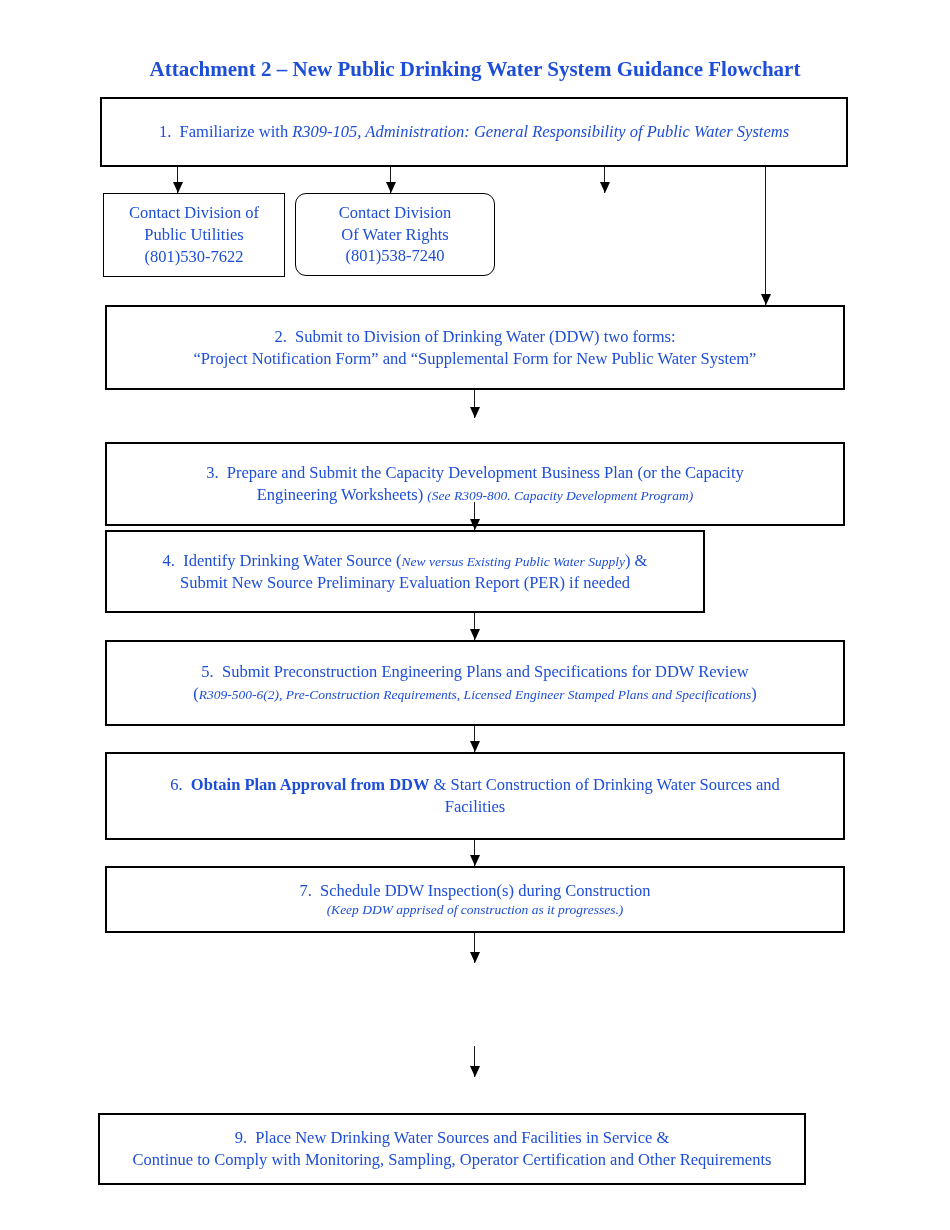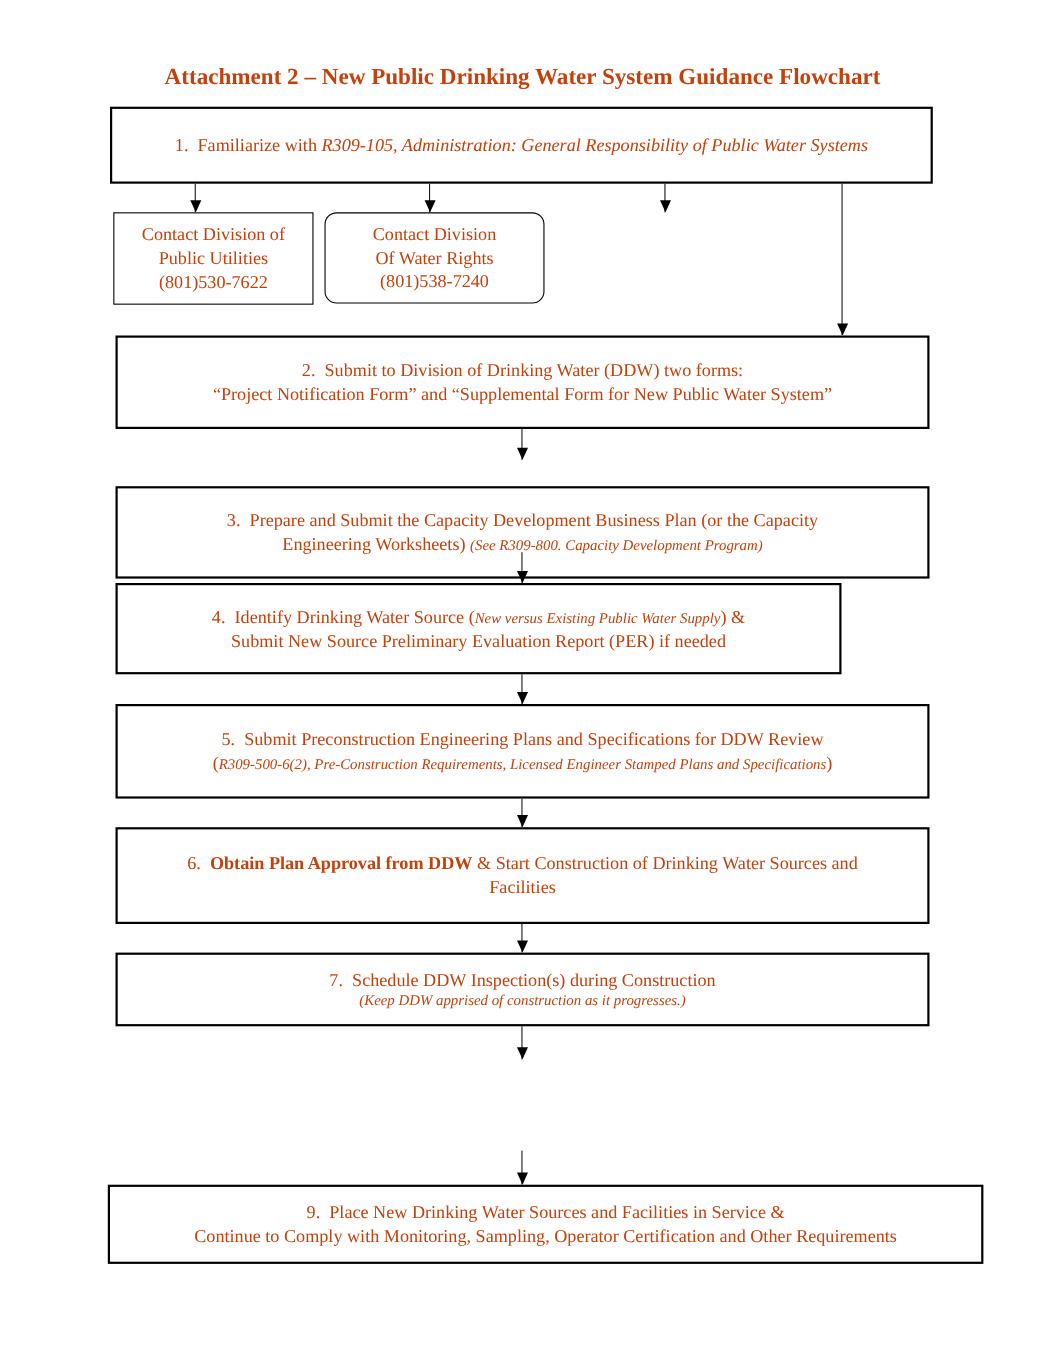--- a/index.html
+++ b/index.html
@@ -1,18 +1,18 @@
 <!DOCTYPE html>
 <html><head>
 <meta charset="utf-8">
 <style>
   html, body { margin:0; padding:0; background:#ffffff; }
   .canvas {
     position:relative; width:950px; height:1230px; margin:0 auto;
-    background:#ffffff; color:#c2410c;
+    background:#ffffff; color:#1d4ed8;
     font-family:"Liberation Serif","DejaVu Serif",serif;
     overflow:hidden;
   }
   .title {
     position:absolute; left:0; top:57px; width:100%;
     text-align:center; font-weight:bold; font-size:21px;
   }
   .box {
     position:absolute; box-sizing:border-box;
     border:2px solid #000; background:#fff;
@@ -67,21 +67,21 @@
 
   <div class="varrow" style="left:474px; top:390px; height:28px;"></div>
 
   <div class="box" style="left:105px; top:418px; width:740px; height:84px;margin-top:24px;">
     <div class="ln">3.&nbsp; Prepare and Submit the Capacity Development Business Plan (or the Capacity</div>
     <div class="ln"><span>Engineering Worksheets) </span><span class="small">(See R309-800. Capacity Development Program)</span></div>
   </div>
 
   <div class="varrow" style="left:474px; top:502px; height:28px;"></div>
 
-  <div class="box" style="left:105px; top:530px; width:660px; height:83px;">
+  <div class="box" style="left:105px; top:530px; width:600px; height:83px;">
     <div class="ln"><span>4.&nbsp; Identify Drinking Water Source (</span><span class="small">New versus Existing Public Water Supply</span><span>) &amp;</span></div>
     <div class="ln">Submit New Source Preliminary Evaluation Report (PER) if needed</div>
   </div>
 
   <div class="varrow" style="left:474px; top:613px; height:27px;"></div>
 
   <div class="box" style="left:105px; top:640px; width:740px; height:86px;">
     <div class="ln">5.&nbsp; Submit Preconstruction Engineering Plans and Specifications for DDW Review</div>
     <div class="ln"><span>(</span><span class="small">R309-500-6(2), Pre-Construction Requirements, Licensed Engineer Stamped Plans and Specifications</span><span>)</span></div>
   </div>
@@ -98,18 +98,18 @@
   <div class="box" style="left:105px; top:866px; width:740px; height:67px;">
     <div class="ln">7.&nbsp; Schedule DDW Inspection(s) during Construction</div>
     <div class="ln small">(Keep DDW apprised of construction as it progresses.)</div>
   </div>
 
   <div class="varrow" style="left:474px; top:933px; height:30px;"></div>
 
 
   <div class="varrow" style="left:474px; top:1046px; height:31px;"></div>
 
-  <div class="box" style="left:98px; top:1077px; width:796px; height:72px;">
+  <div class="box" style="left:98px; top:1113px; width:708px; height:72px;">
     <div class="ln">9.&nbsp; Place New Drinking Water Sources and Facilities in Service &amp;</div>
     <div class="ln">Continue to Comply with Monitoring, Sampling, Operator Certification and Other Requirements</div>
   </div>
 
 </div>
 
 </body></html>

